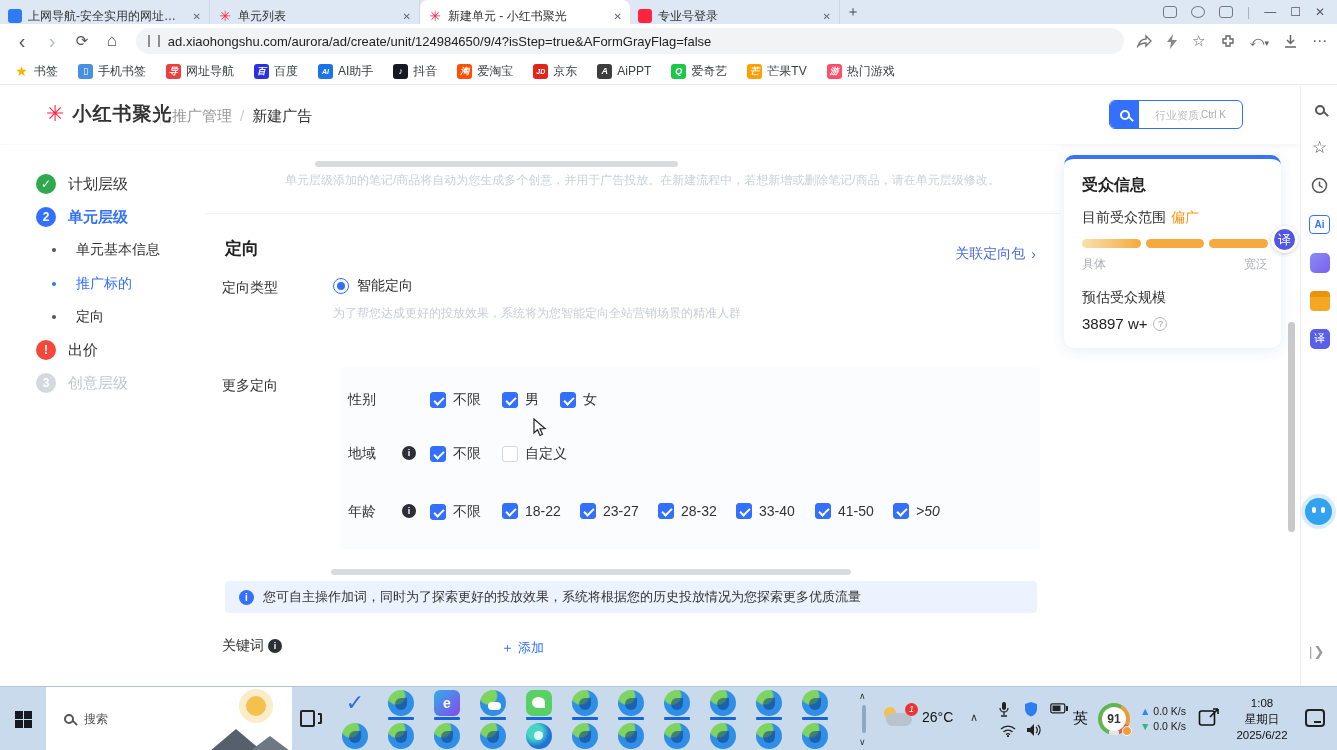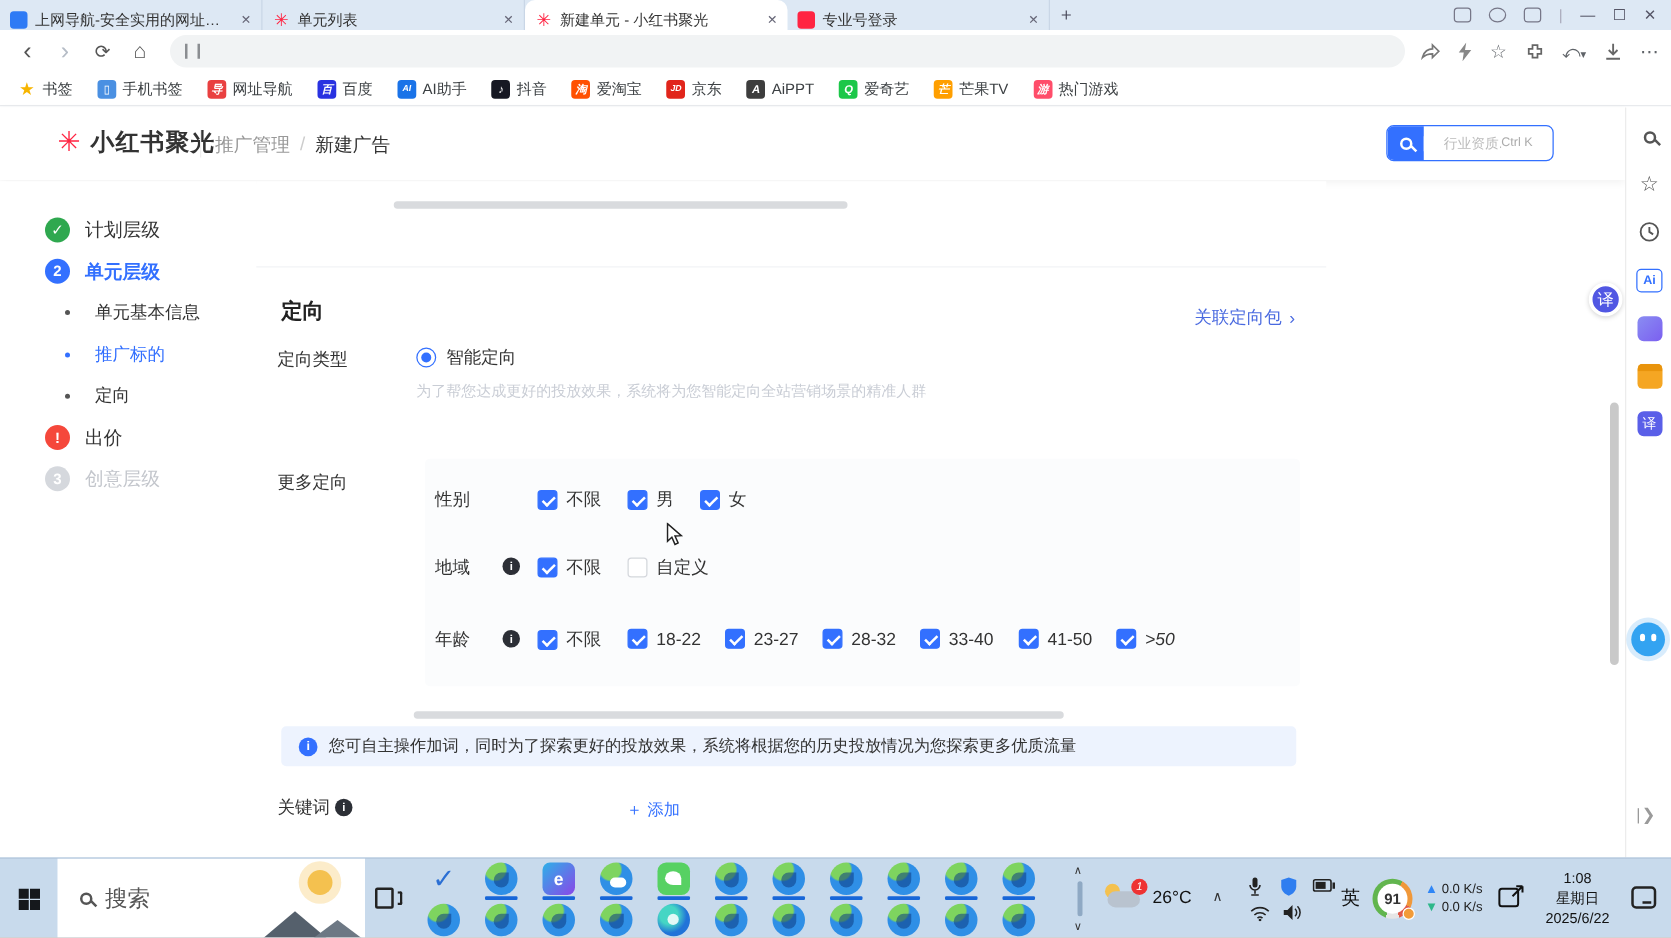--- a/index.html
+++ b/index.html
@@ -119,21 +119,21 @@
   .expander { position:absolute; left:8px; top:558px; color:#9a9a9a; font-size:13px; letter-spacing:1px; }
   .pgscroll { position:absolute; left:1288px; top:322px; width:7px; height:210px; border-radius:4px; background:#c9c9c9; }
   .transbadge { position:absolute; left:1271px; top:226px; width:27px; height:27px; border-radius:50%; background:#5157e3; color:#fff; font-size:13px; display:flex; align-items:center; justify-content:center; border:3px solid #fff; box-shadow:0 1px 4px rgba(0,0,0,.18); }
 
   
   .taskbar { position:absolute; left:0; bottom:0; width:1337px; height:64px; background:#c8daec; border-top:1px solid #b2c6db; }
   .startbtn { position:absolute; left:0; top:0; width:46px; height:64px; display:flex; align-items:center; justify-content:center; }
   .winlogo { width:17px; height:17px; display:grid; grid-template-columns:8px 8px; grid-template-rows:8px 8px; gap:1px; }
   .winlogo b { background:#15181c; }
   .tsearch { position:absolute; left:46px; top:0; width:246px; height:64px; background:#fff; display:flex; align-items:center; padding-left:18px; gap:10px; overflow:hidden; }
-  .tsearch input { border:none; outline:none; font-size:18px; color:#a16207; width:100px; background:transparent; }
+  .tsearch input { border:none; outline:none; font-size:12px; color:#a16207; width:100px; background:transparent; }
   .tsearch input::placeholder { color:#555; }
   .weatherart { position:absolute; right:0; top:0; width:74px; height:64px; }
   .wsun { position:absolute; right:26px; top:9px; width:20px; height:20px; border-radius:50%; background:#f4c14f; box-shadow:0 0 0 7px rgba(244,193,79,.30); }
   .wmt1 { position:absolute; right:30px; bottom:0; width:0; height:0; border-left:26px solid transparent; border-right:26px solid transparent; border-bottom:22px solid #55606c; }
   .wmt2 { position:absolute; right:2px; bottom:0; width:0; height:0; border-left:20px solid transparent; border-right:20px solid transparent; border-bottom:15px solid #6d7884; }
   .taskview { position:absolute; left:298px; top:20px; width:24px; height:24px; }
   .tv1 { position:absolute; left:2px; top:3px; width:15px; height:17px; border:2px solid #222; border-radius:2px; }
   .tv2 { position:absolute; right:0; top:6px; width:4px; height:11px; border:2px solid #222; border-left:none; border-radius:0 2px 2px 0; }
   .trow1, .trow2 { position:absolute; left:342px; display:flex; gap:20px; }
   .trow1 { top:3px; } .trow2 { top:36px; gap:20px; }
@@ -209,20 +209,21 @@
     </div>
   </div>
 
   <div class="toolbar">
     <span class="navbtn" style="font-size:20px;">‹</span>
     <span class="navbtn dim" style="font-size:20px;">›</span>
     <span class="navbtn">⟳</span>
     <span class="navbtn" style="font-size:17px;">⌂</span>
     <div class="urlbar">
       <span class="siteinfo"></span>
+      <input value="ad.xiaohongshu.com/aurora/ad/create/unit/124984650/9/4?isStep=true&amp;AFormGrayFlag=false" style="">
     </div>
     <div class="tbicons">
       <svg width="16" height="16" viewBox="0 0 16 16">
           <path d="M2 13 C3 8 7 6 10 6 V3 l5 5 -5 5 V10 C7 10 4 11 2 13Z" fill="none" stroke="#777" stroke-width="1.4"></path>
         </svg>
       <svg width="12" height="15" viewBox="0 0 12 15">
           <path d="M7 0 L1 8 h4 L4 15 L11 6 H6 Z" fill="#888"></path>
         </svg>
       <span style="font-size:15px;">☆</span>
       <svg width="16" height="16" viewBox="0 0 16 16">
@@ -333,20 +334,21 @@
       <span>出价</span>
     </div>
     <div class="step" style="top:226px;">
       <span class="badge b-pend">3</span>
       <span class="gray">创意层级</span>
     </div>
   </div>
 
   <div class="content">
     <div class="hbar" style="left:110px; top:16px; width:363px;"></div>
+    <div class="faint">单元层级添加的笔记/商品将自动为您生成多个创意，并用于广告投放。在新建流程中，若想新增或删除笔记/商品，请在单元层级修改。</div>
     <div class="sec-divider"></div>
 
     <div class="sec-title">定向</div>
     <div class="sec-link">
       <span>关联定向包</span>
       <span>›</span>
     </div>
 
     <div class="lbl row-type-lbl">定向类型</div>
     <div class="radiorow">
@@ -432,20 +434,40 @@
     <div class="kwlabel">
       <span class="lbl">关键词</span>
       <i class="inf">i</i>
     </div>
     <div class="kwadd">
       <span>＋</span>
       <span>添加</span>
     </div>
   </div>
 
+  <div class="aud">
+    <div class="aud-title">受众信息</div>
+    <div class="aud-range">
+      <span>目前受众范围</span><span class="warm">偏广</span>
+    </div>
+    <div class="bars">
+        <span></span>
+        <span></span>
+        <span></span>
+      </div>
+    <div class="scale">
+      <span>具体</span>
+        <span>宽泛</span>
+    </div>
+    <div class="aud-est">预估受众规模</div>
+    <div class="aud-val">
+      <span>38897 w+</span>
+      <span class="qmark">?</span>
+    </div>
+  </div>
 
   <div class="transbadge">译</div>
   <div class="pgscroll"></div>
 
   <div class="rsidebar">
     <span class="rtool" style="top:13px;">
         <i class="mag gray"></i>
       </span>
     <span class="rtool" style="top:51px; color:#555; font-size:17px;">☆</span>
     <span class="rtool" style="top:89px;">

